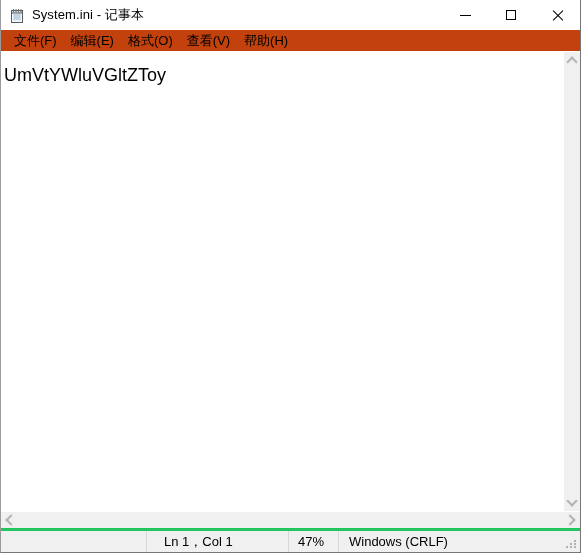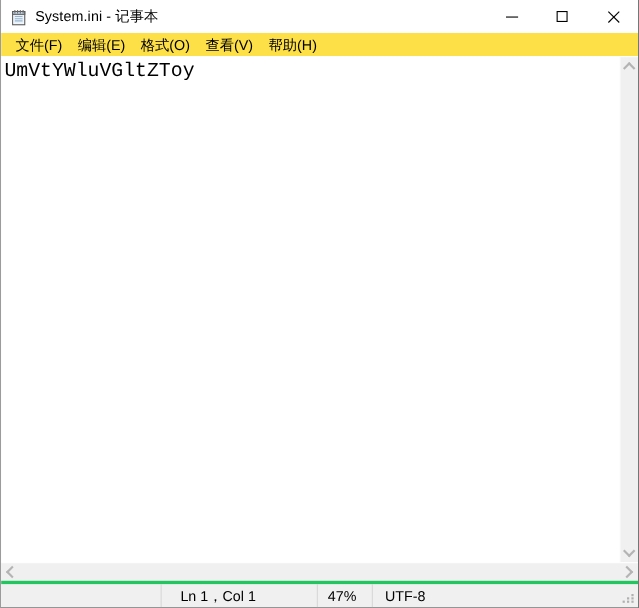--- a/index.html
+++ b/index.html
@@ -100,21 +100,21 @@
     height: 1px;
     background: #000;
   }
   .glyph-close::before { transform: rotate(45deg); }
   .glyph-close::after  { transform: rotate(-45deg); }
 
   
   .menubar {
     height: 21px;
     min-height: 21px;
-    background: #fde047;
+    background: #c2410c;
     display: flex;
     align-items: center;
     padding-left: 6px;
     user-select: none;
   }
   .menu-item {
     font-size: 13px;
     color: #000000;
     padding: 2px 7px 3px 7px;
     line-height: 15px;
@@ -133,22 +133,22 @@
   .edit-area {
     flex: 1 1 auto;
     position: relative;
     background: #ffffff;
     overflow: hidden;
     min-width: 0;
   }
   .edit-text {
     position: absolute;
     left: 3px;
-    top: 2px;
-    font-family: Liberation Mono, monospace;
+    top: 12px;
+    font-family: Liberation Sans, sans-serif;
     font-size: 18px;
     line-height: 22px;
     color: #000000;
     white-space: pre;
     letter-spacing: 0px;
   }
 
   
   .vscroll {
     width: 17px;
@@ -308,21 +308,21 @@
     <div class="htrack"></div>
     <div class="arrow">
       <span class="chev right"></span>
     </div>
   </div>
 
   <div class="statusbar">
     <div class="status-spacer"></div>
     <div class="status-cell cell-lncol">Ln 1，Col 1</div>
     <div class="status-cell cell-zoom">47%</div>
-    <div class="status-cell cell-enc">UTF-8</div>
+    <div class="status-cell cell-eol">Windows (CRLF)</div>
 
     <span class="grip">
       <i style="left:8px; top:2px;"></i>
       <i style="left:4px; top:5px;"></i>
         <i style="left:8px; top:5px;"></i>
       <i style="left:0px; top:8px;"></i>
         <i style="left:4px; top:8px;"></i>
         <i style="left:8px; top:8px;"></i>
     </span>
   </div>

